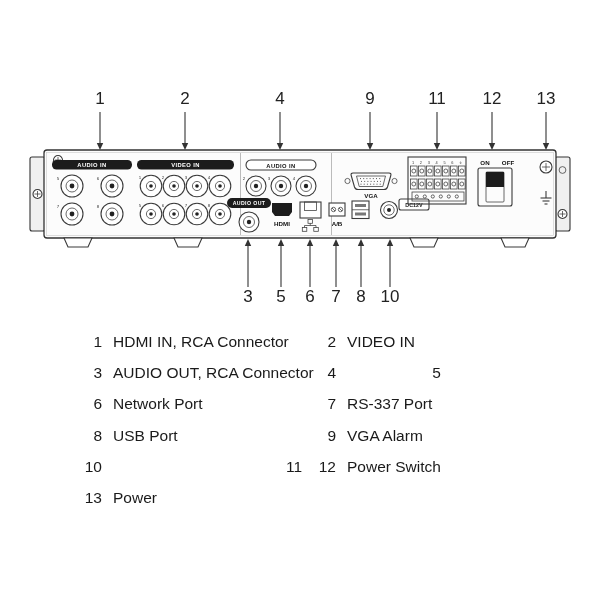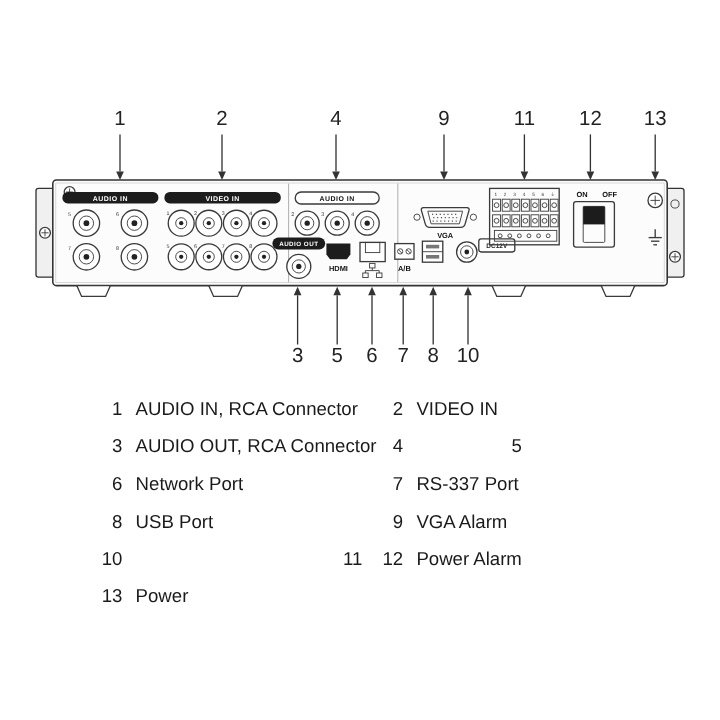--- a/index.html
+++ b/index.html
@@ -294,36 +294,36 @@
   </g>
   <g>
     <polygon class="arrow" points="386.8,246 393.2,246 390,239"></polygon>
         <line class="leader" x1="390" y1="246" x2="390" y2="287"></line>
     <text class="callout-num" x="390" y="302" text-anchor="middle">10</text>
   </g>
 </svg>
 
 <div class="legend">
   <span class="lnum">1</span>
-  <span class="llabel">AUDIO IN, RCA Connector</span>
+  <span class="llabel">HDMI IN, RCA Connector</span>
   <span class="lnum">2</span>
   <span class="llabel">VIDEO IN</span>
   <span class="lnum">3</span>
   <span class="llabel">AUDIO OUT, RCA Connector</span>
   <span class="lnum">4</span>
   <span class="lnum">5</span>
   <span class="lnum">6</span>
   <span class="llabel">Network Port</span>
   <span class="lnum">7</span>
   <span class="llabel">RS-337 Port</span>
   <span class="lnum">8</span>
   <span class="llabel">USB Port</span>
   <span class="lnum">9</span>
   <span class="llabel">VGA Alarm</span>
   <span class="lnum">10</span>
   <span class="lnum">11</span>
   <span class="lnum">12</span>
-  <span class="llabel">Power Alarm</span>
+  <span class="llabel">Power Switch</span>
   <span class="lnum">13</span>
   <span class="llabel">Power</span>
 </div>
 
 </div>
 
 </body></html>

